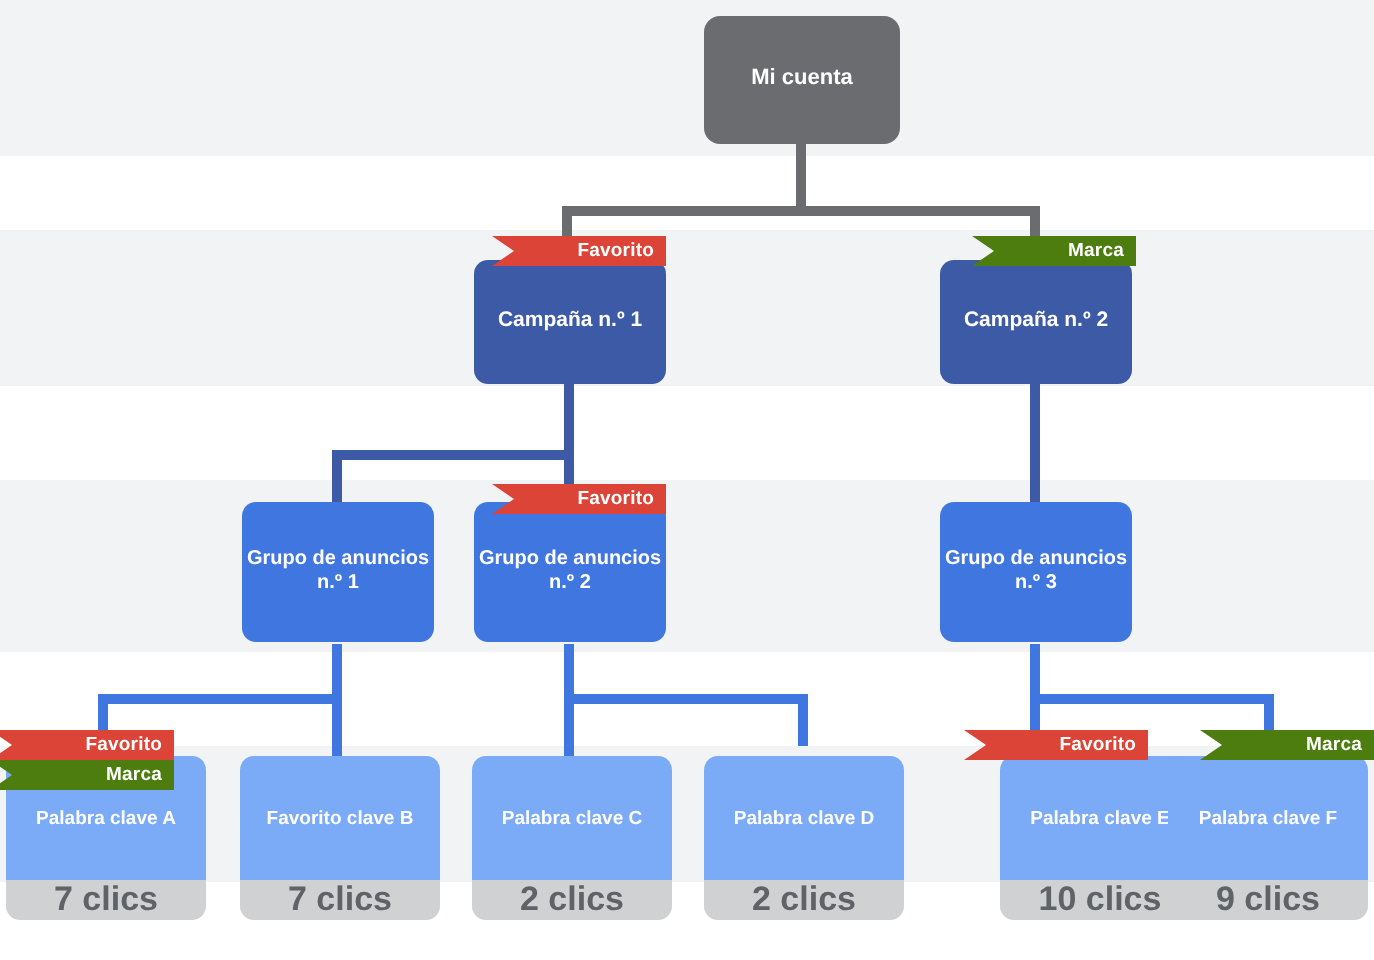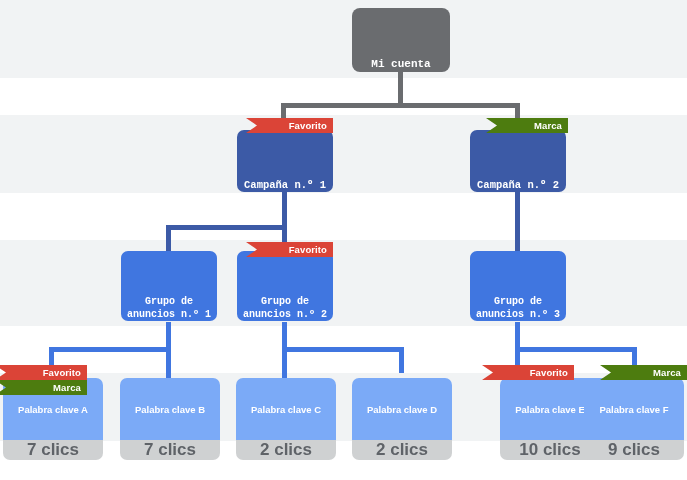--- a/index.html
+++ b/index.html
@@ -40,27 +40,26 @@
   .conn-dark   { background: #3c5aa6; }
   .conn-mid    { background: #4076e0; }
 
   
   .node {
     position: absolute;
     box-sizing: border-box;
     border-radius: 7px;
     color: #ffffff;
     display: flex;
-    align-items: flex-end;
+    align-items: center;
     justify-content: center;
     text-align: center;
     font-weight: bold;
     line-height: 1.25;
     z-index: 5;
-    font-family: Liberation Mono, monospace;
   }
 
   .node-account {
     background: #6a6c6f;
     font-size: 11px;
     border-radius: 8px;
   }
   .node-campaign {
     background: #3c5aa6;
     font-size: 10.5px;
@@ -205,21 +204,21 @@
     <div class="kw-box">
       <span>Palabra clave A</span>
     </div>
     <div class="kw-clicks">
       <span>7 clics</span>
     </div>
   </div>
 
   <div class="kw-card" style="left:120px; top:378px;">
     <div class="kw-box">
-      <span>Palabra clave B</span>
+      <span>Favorito clave B</span>
     </div>
     <div class="kw-clicks">
       <span>7 clics</span>
     </div>
   </div>
 
   <div class="kw-card" style="left:236px; top:378px;">
     <div class="kw-box">
       <span>Palabra clave C</span>
     </div>

